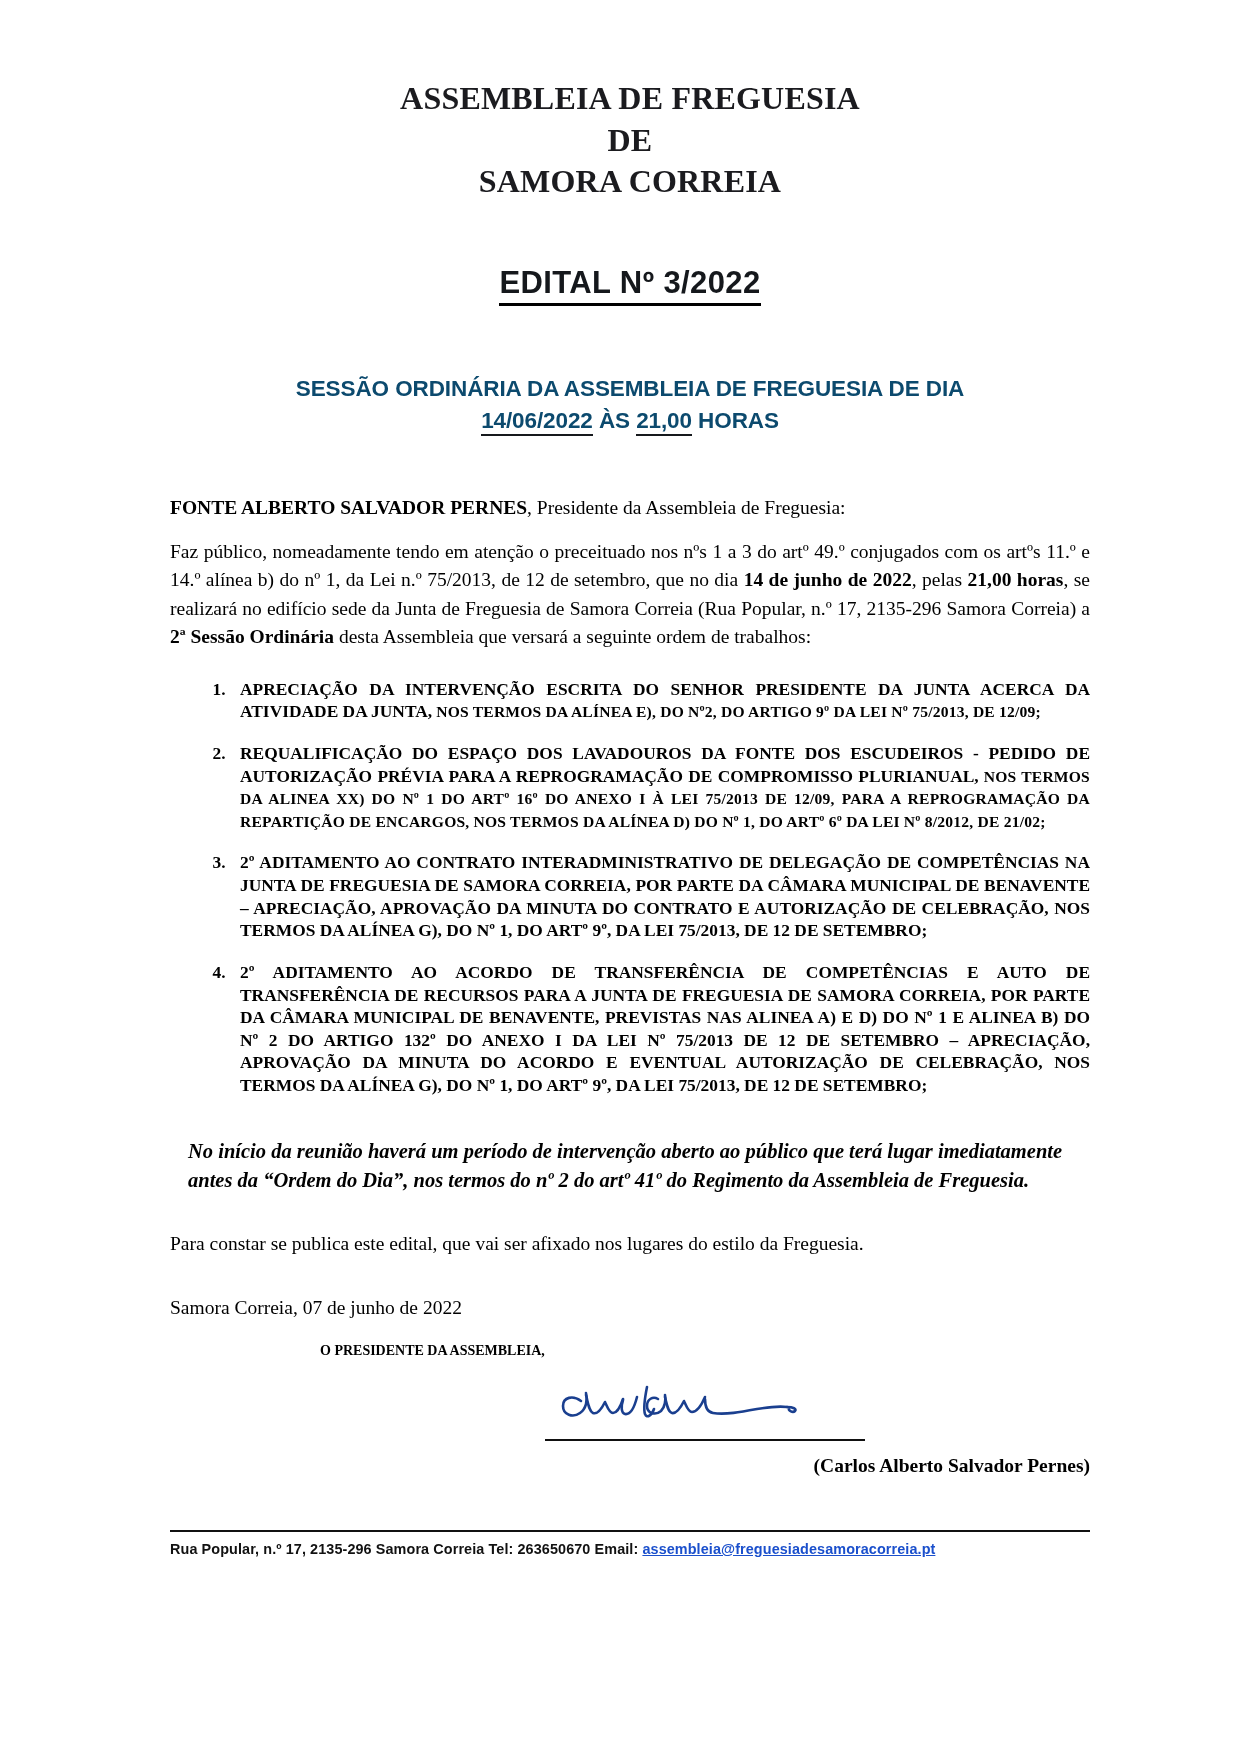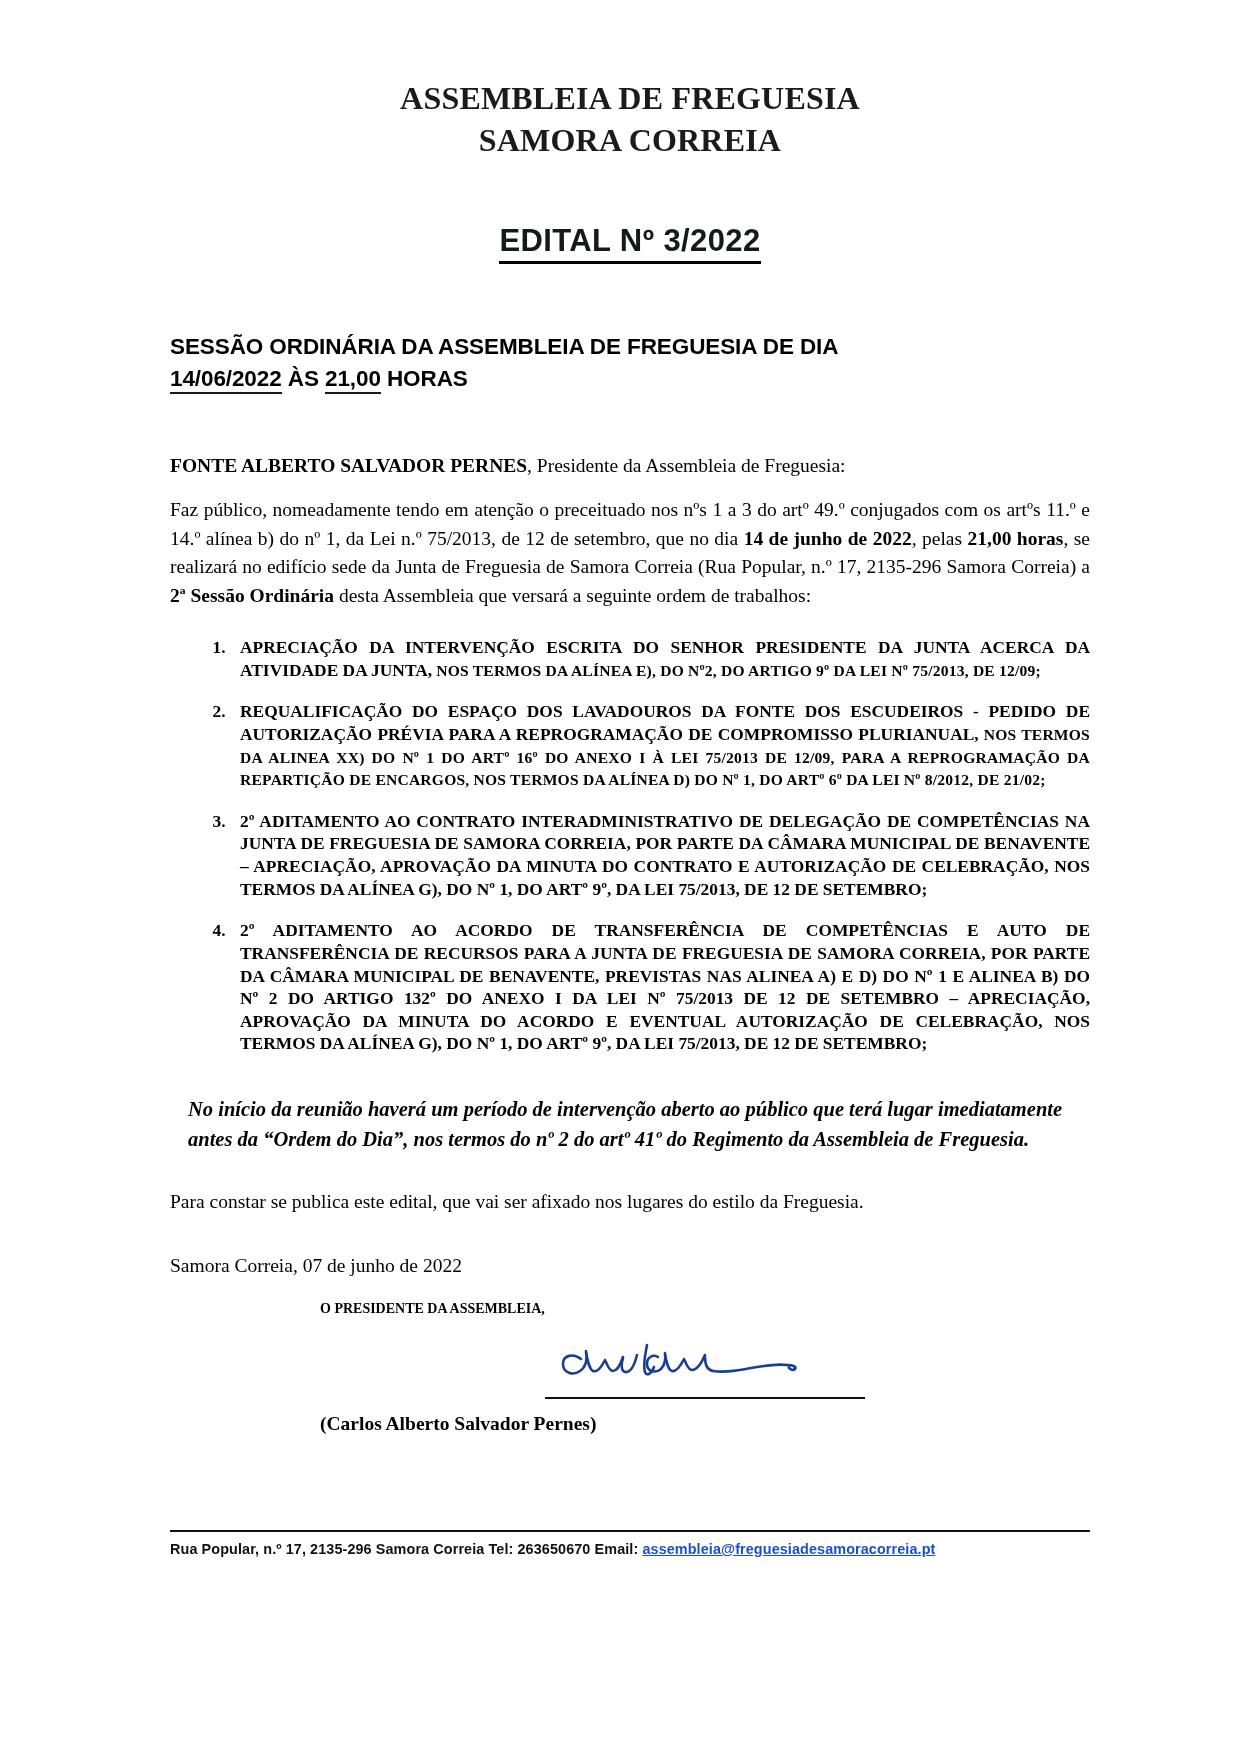--- a/index.html
+++ b/index.html
@@ -52,28 +52,28 @@
     letter-spacing: 0.4px;
     color: #15181c;
   }
   .edital-title span {
     border-bottom: 3px solid #000000;
     padding-bottom: 3px;
   }
 
   
   .session-subtitle {
-    text-align: left;
+    text-align: center;
     margin-top: 72px;
     font-family: "Liberation Sans", "DejaVu Sans", sans-serif;
     font-weight: bold;
     font-size: 22.5px;
     line-height: 1.42;
     letter-spacing: -0.1px;
-    color: #000000;
+    color: #0c4a6e;
   }
   .session-subtitle .line2 { display: block; }
   .u { border-bottom: 2.5px solid #16191d; padding-bottom: 1px; }
 
   
   .intro-line {
     margin-top: 58px;
     font-size: 19.5px;
     line-height: 1.34;
     text-align: left;
@@ -161,21 +161,21 @@
     position: absolute;
     left: 50%;
     transform: translateX(-50%);
     bottom: 12px;
     width: 300px;
     height: 62px;
   }
   .sig-name {
     font-size: 19.5px;
     font-weight: bold;
-    text-align: left;
+    text-align: right;
     margin-left: 150px;
     margin-top: 6px;
   }
 
   
   .footer {
     position: absolute;
     left: 170px;
     right: 152px;
     bottom: 198px;
@@ -200,20 +200,21 @@
 </style>
 </head>
 <body>
 
 <div class="page">
 
   <div class="content">
 
     <div class="org-header">
       <span class="l1">ASSEMBLEIA DE FREGUESIA</span>
+      <span class="l2">DE</span>
       <span class="l3">SAMORA CORREIA</span>
     </div>
 
     <div class="edital-title">
       <span>EDITAL Nº 3/2022</span>
     </div>
 
     <div class="session-subtitle">
       <span>SESSÃO ORDINÁRIA DA ASSEMBLEIA DE FREGUESIA DE DIA</span>
       <span class="line2"><span class="u">14/06/2022</span><span> ÀS </span><span class="u">21,00</span><span> HORAS</span></span>

